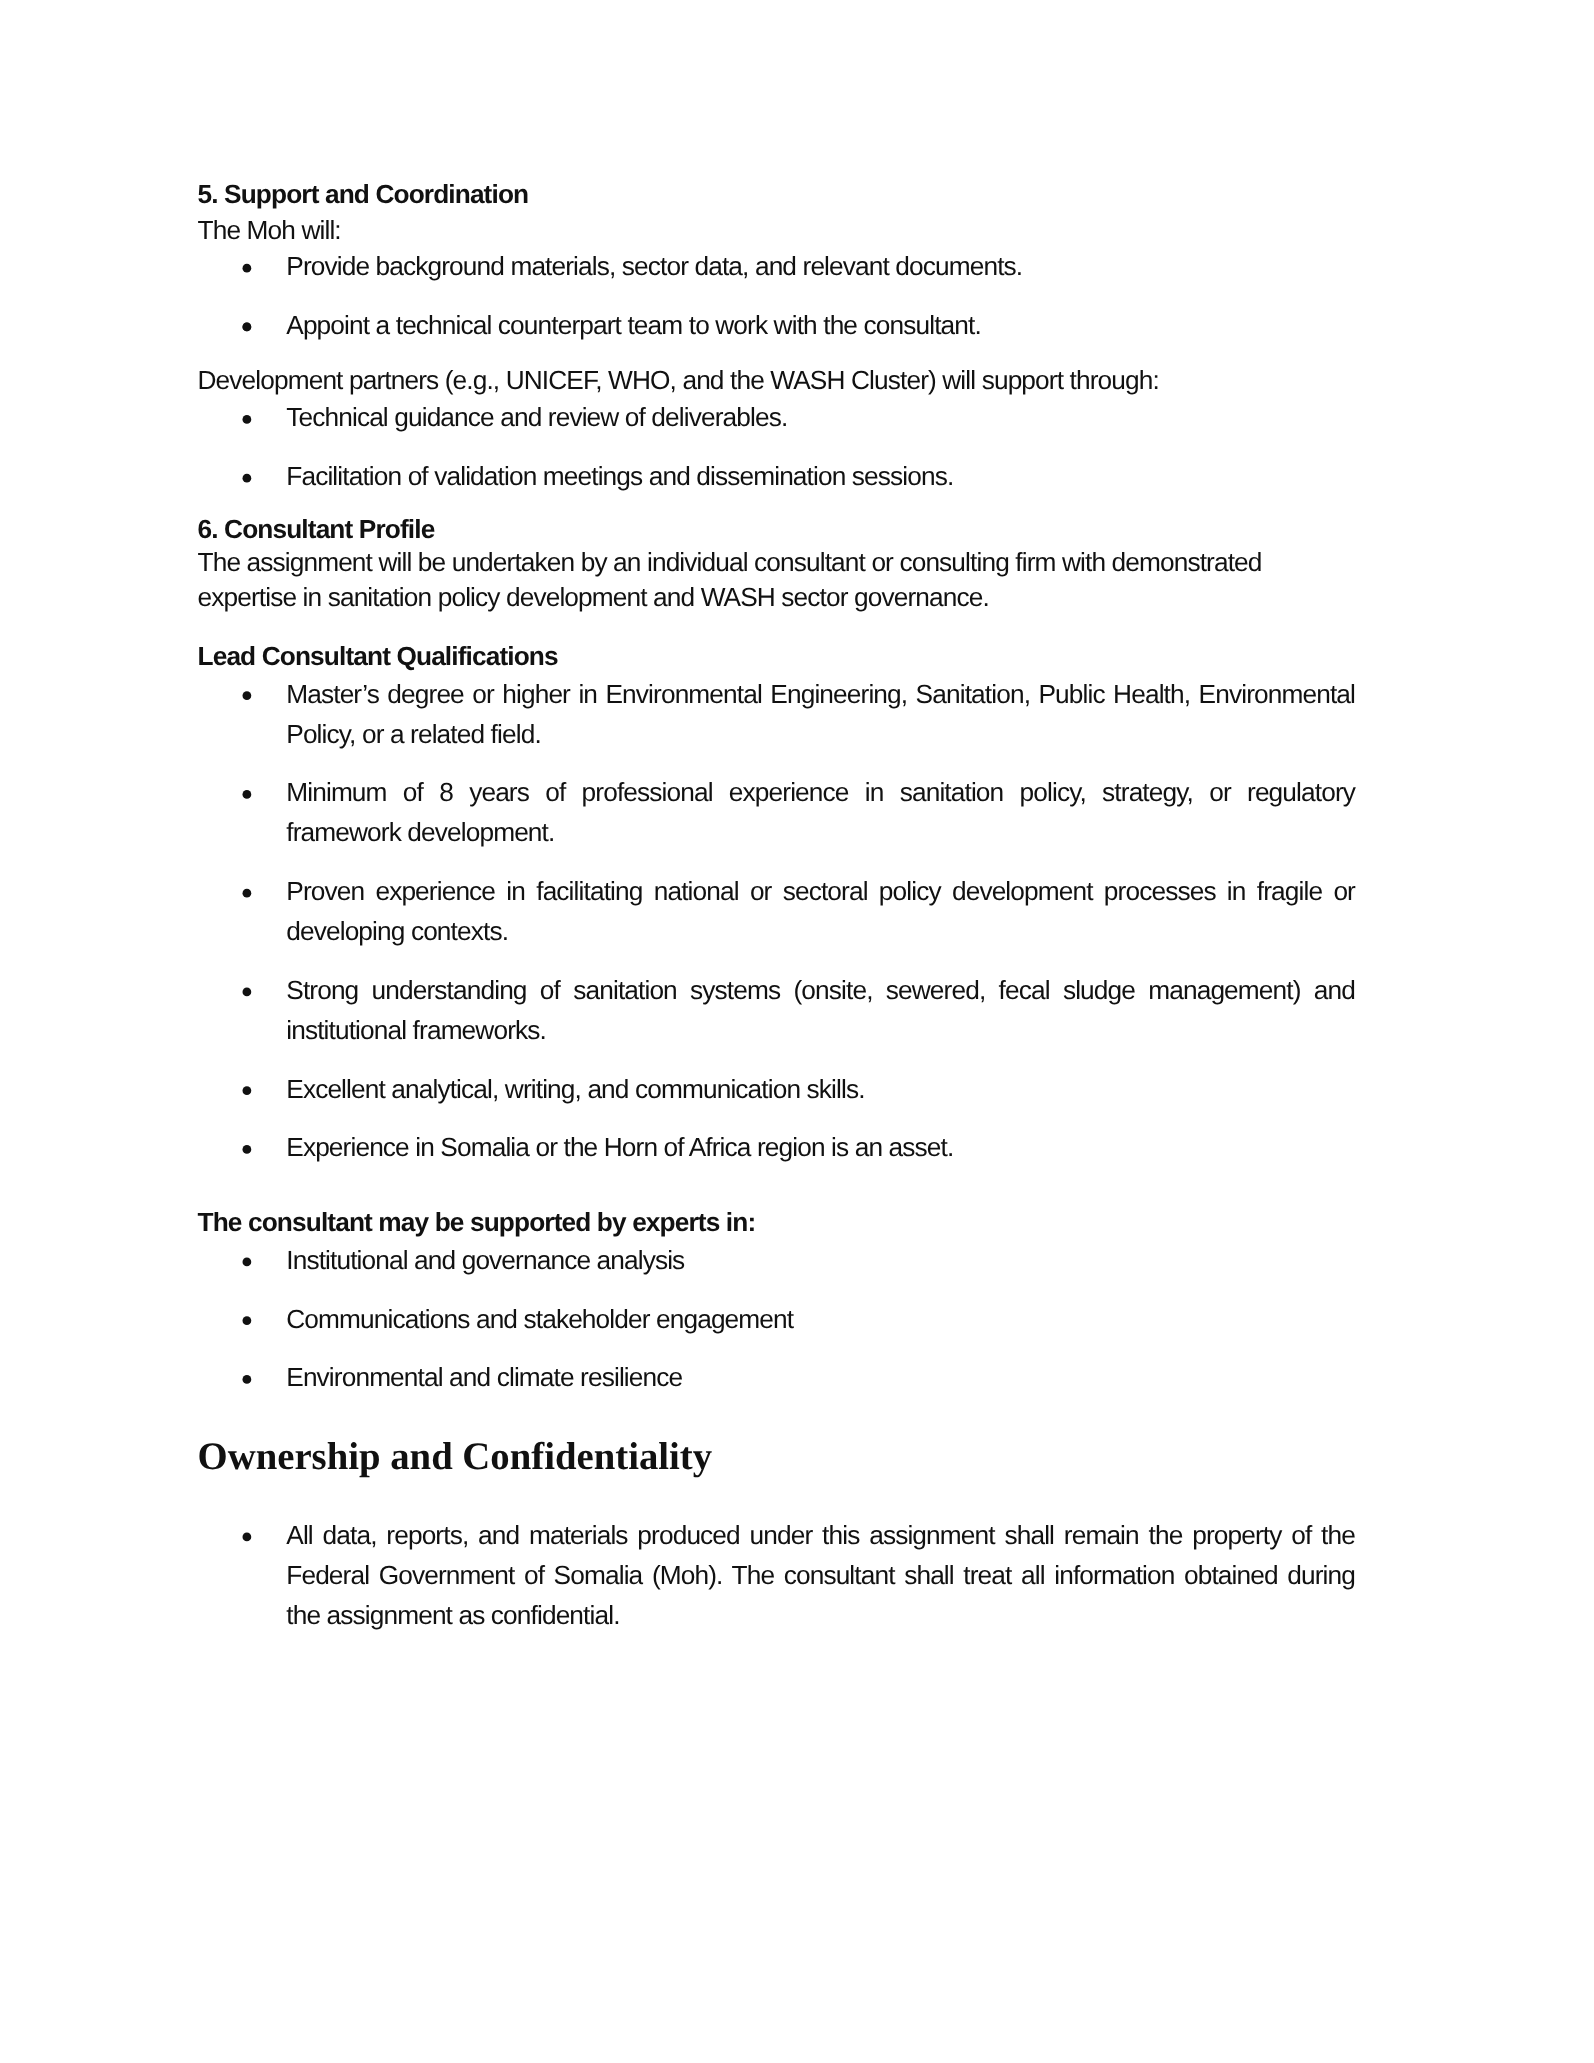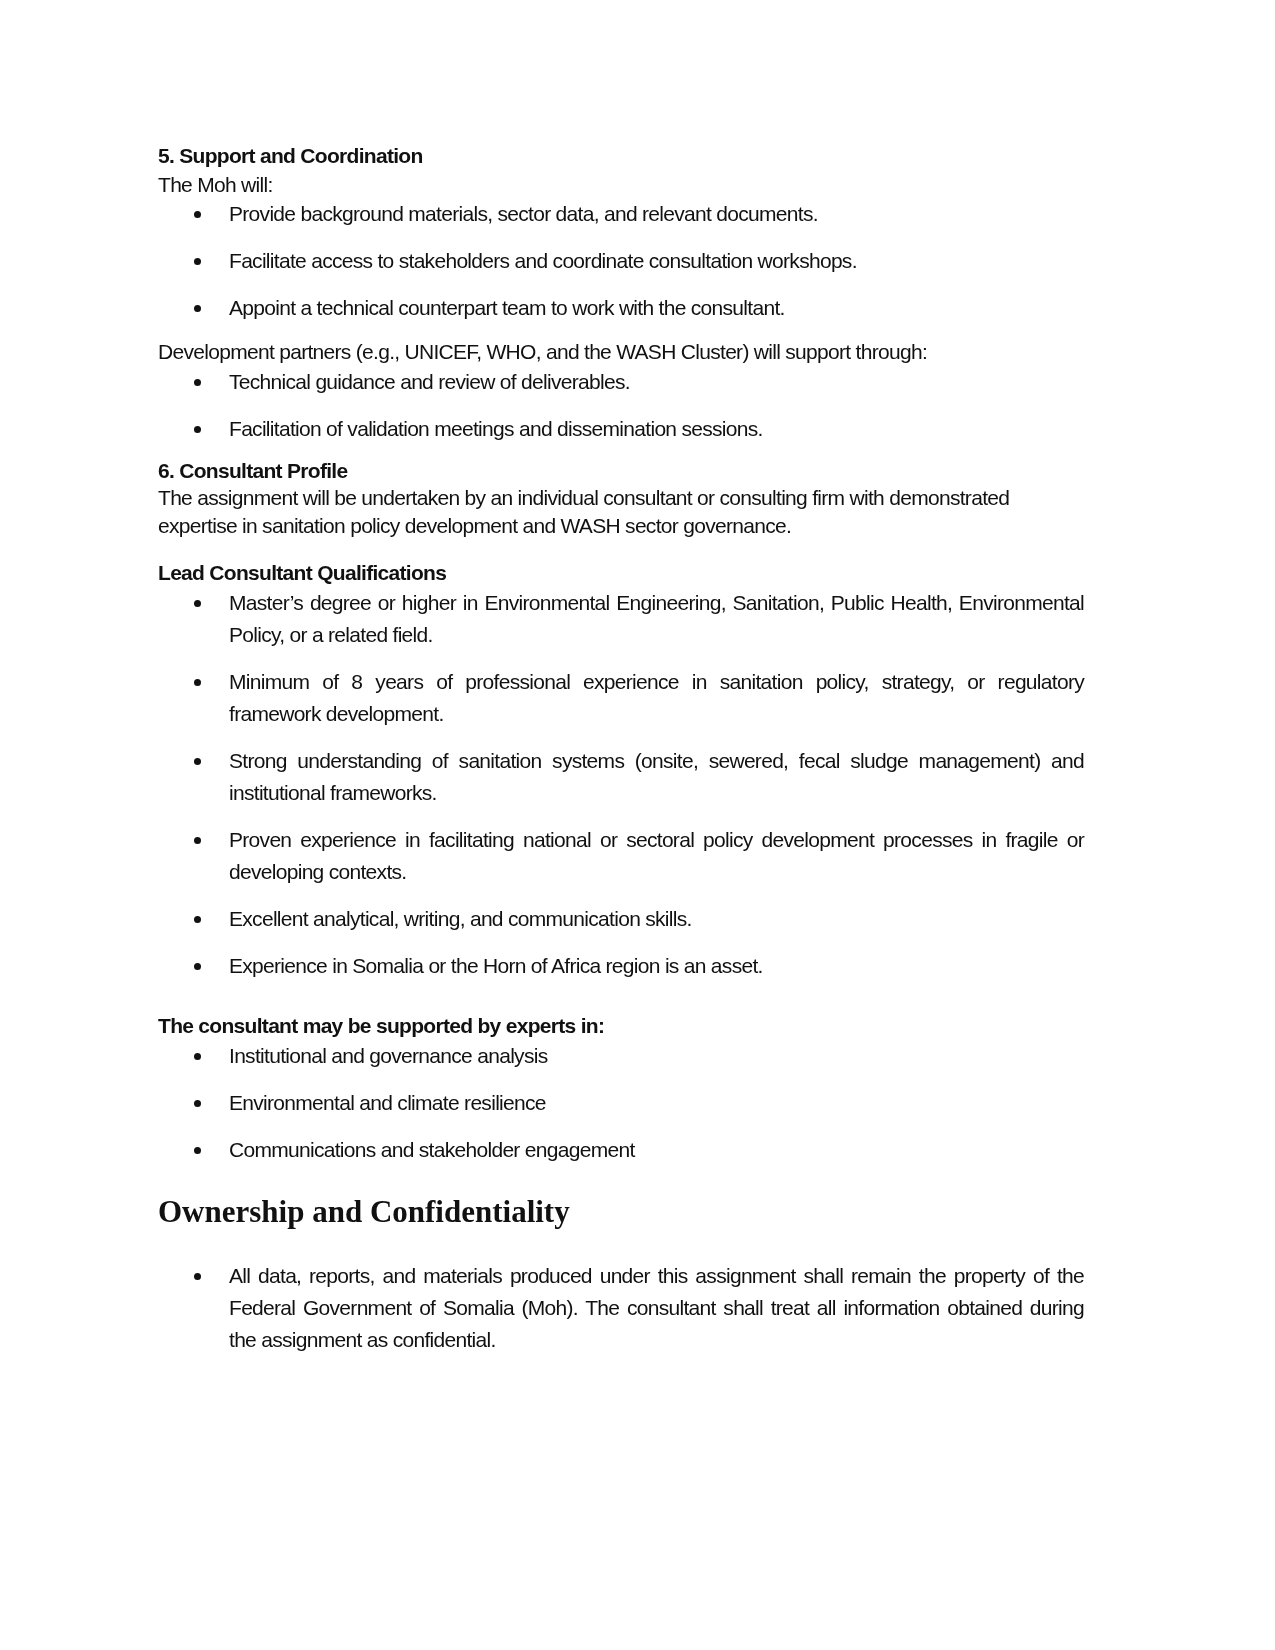--- a/index.html
+++ b/index.html
@@ -16,47 +16,47 @@
 </head>
 <body>
 
 <div class="page">
 
   <div>
     <h3 class="h-num">5. Support and Coordination</h3>
     <p class="p" style="line-height:26px;">The Moh will:</p>
     <ul class="bul gap">
       <li><span class="dot"></span><span>Provide background materials, sector data, and relevant documents.</span></li>
-      <li><span class="dot"></span><span>Facilitate access to stakeholders and coordinate consultation workshops.</span></li>
+      <li><span class="dot"></span></li>
       <li><span class="dot"></span><span>Appoint a technical counterpart team to work with the consultant.</span></li>
     </ul>
     <p class="p" style="margin-top:14px;">Development partners (e.g., UNICEF, WHO, and the WASH Cluster) will support through:</p>
     <ul class="bul gap">
       <li><span class="dot"></span><span>Technical guidance and review of deliverables.</span></li>
       <li><span class="dot"></span><span>Facilitation of validation meetings and dissemination sessions.</span></li>
     </ul>
   </div>
 
   <div style="margin-top:13px;">
     <h3 class="h-num" style="line-height:26px;">6. Consultant Profile</h3>
     <p class="p">The assignment will be undertaken by an individual consultant or consulting firm with demonstrated expertise in sanitation policy development and WASH sector governance.</p>
     <h4 class="h-num" style="margin-top:19px; line-height:28px;">Lead Consultant Qualifications</h4>
     <ul class="bul gap">
       <li><span class="dot"></span><span>Master’s degree or higher in Environmental Engineering, Sanitation, Public Health, Environmental Policy, or a related field.</span></li>
       <li><span class="dot"></span><span>Minimum of 8 years of professional experience in sanitation policy, strategy, or regulatory framework development.</span></li>
+      <li><span class="dot"></span><span>Proven experience in facilitating national or sectoral policy development processes in fragile or developing contexts.</span></li>
       <li><span class="dot"></span><span>Strong understanding of sanitation systems (onsite, sewered, fecal sludge management) and institutional frameworks.</span></li>
-      <li><span class="dot"></span><span>Proven experience in facilitating national or sectoral policy development processes in fragile or developing contexts.</span></li>
       <li><span class="dot"></span><span>Excellent analytical, writing, and communication skills.</span></li>
       <li><span class="dot"></span><span>Experience in Somalia or the Horn of Africa region is an asset.</span></li>
     </ul>
     <h4 class="h-num" style="margin-top:30px; line-height:28px;">The consultant may be supported by experts in:</h4>
     <ul class="bul gap">
       <li><span class="dot"></span><span>Institutional and governance analysis</span></li>
+      <li><span class="dot"></span><span>Communications and stakeholder engagement</span></li>
       <li><span class="dot"></span><span>Environmental and climate resilience</span></li>
-      <li><span class="dot"></span><span>Communications and stakeholder engagement</span></li>
     </ul>
   </div>
 
   <div style="margin-top:28px;">
     <h2 class="serif-h">Ownership and Confidentiality</h2>
     <ul class="bul" style="margin-top:30px;">
       <li><span class="dot"></span><span>All data, reports, and materials produced under this assignment shall remain the property of the Federal Government of Somalia (Moh). The consultant shall treat all information obtained during the assignment as confidential.</span></li>
     </ul>
   </div>
 

